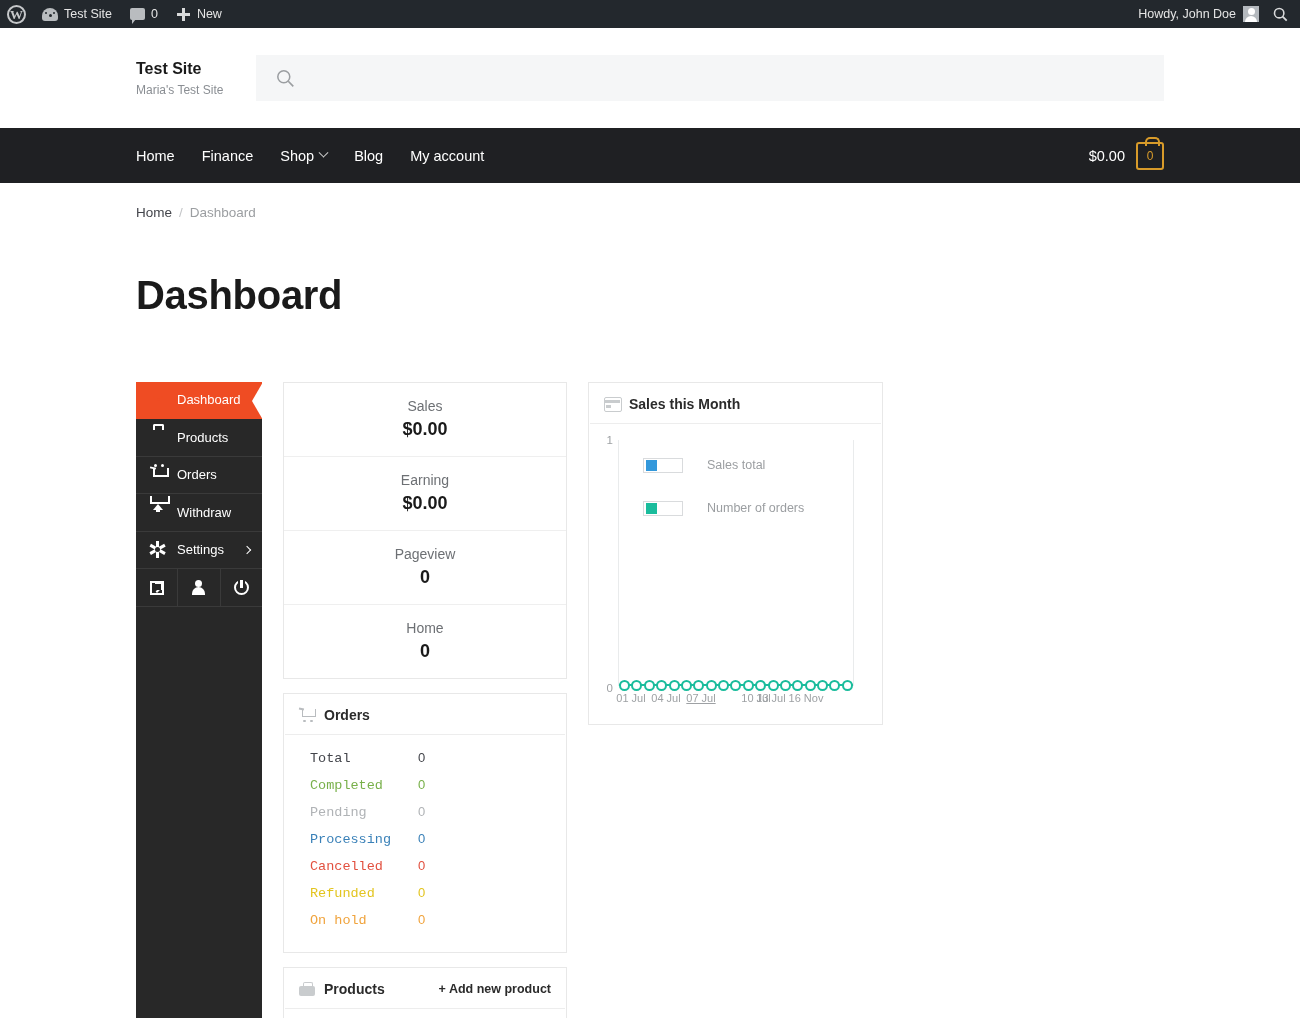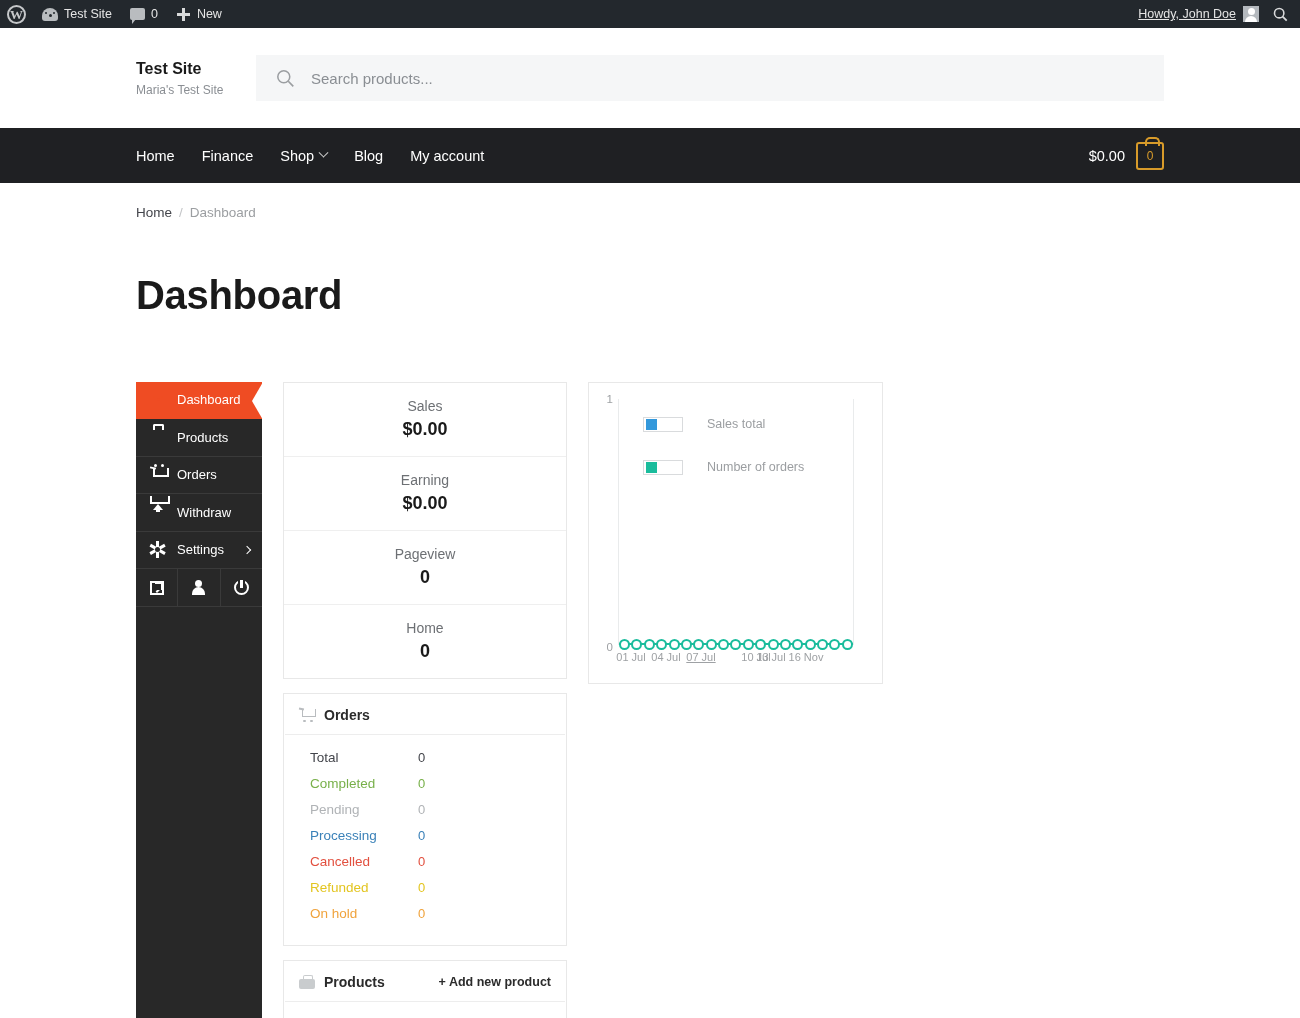--- a/index.html
+++ b/index.html
@@ -41,21 +41,20 @@
     align-items: center;
     height: 28px;
   }
   .ab-howdy {
     display: flex;
     align-items: center;
     gap: 7px;
     padding: 0 8px 0 12px;
     color: #e5e5e5;
     font-size: 12.5px;
-    text-decoration: underline;
   }
   .ab-avatar {
     width: 16px; height: 16px;
     background: #b4b9be;
     display: block;
     position: relative;
     overflow: hidden;
   }
   .ab-avatar::after {
     content: "";
@@ -501,21 +500,21 @@
   }
 
   
   .kv-list { padding: 10px 0 18px; }
   .kv-row {
     display: flex;
     align-items: baseline;
     padding: 5.5px 24px 5.5px 26px;
     font-size: 13.5px;
   }
-  .kv-orders .kv-label { width: 108px; flex: 0 0 108px; }
+  .kv-orders .kv-label { width: 108px; flex: 0 0 108px; font-family: Liberation Mono, monospace; }
   .kv-orders .kv-value { font-size: 13px; }
   .kv-products { padding: 10px 0 22px; }
   .kv-products .kv-row { padding: 7px 24px 7px 26px; }
 
   
   .hi { flex: 0 0 16px; position: relative; }
   .hi-cart { width: 16px; height: 13px; }
   .hi-cart::before {
     content: ""; position: absolute;
     width: 12px; height: 7px;
@@ -687,21 +686,20 @@
 <div class="site-header">
   <div class="brand">
     <div class="brand-title">Test Site</div>
     <div class="brand-tagline">Maria's Test Site</div>
   </div>
   <div class="searchbox">
     <svg width="19" height="19" viewBox="0 0 20 20">
       <circle cx="8.2" cy="8.2" r="6.3" fill="none" stroke="#9b9ea1" stroke-width="1.6"></circle>
       <line x1="12.9" y1="12.9" x2="18.2" y2="18.2" stroke="#9b9ea1" stroke-width="1.8"></line>
     </svg>
-    <input type="text" placeholder="Search products..." style="">
   </div>
 </div>
 
 <div class="main-nav">
   <ul class="nav-list">
     <li>
       <span>Home</span>
     </li>
     <li>
       <span>Finance</span>
@@ -843,20 +841,26 @@
           
         </div>
 
       </div>
     </div>
 
   </div>
 
   <div class="dash-col-right">
     <div class="card">
+      <div class="card-head">
+        <span class="hi hi-chart">
+            <i></i>
+          </span>
+        <span>Sales this Month</span>
+      </div>
       <div class="chart-body">
         <div class="chart-area">
           <div class="y-tick top">1</div>
           <div class="y-tick bottom">0</div>
           <div class="plot">
             <div class="legend">
               <div class="legend-row">
                 <span class="legend-swatch">
                     <span style="background:#3398db"></span>
                   </span>

